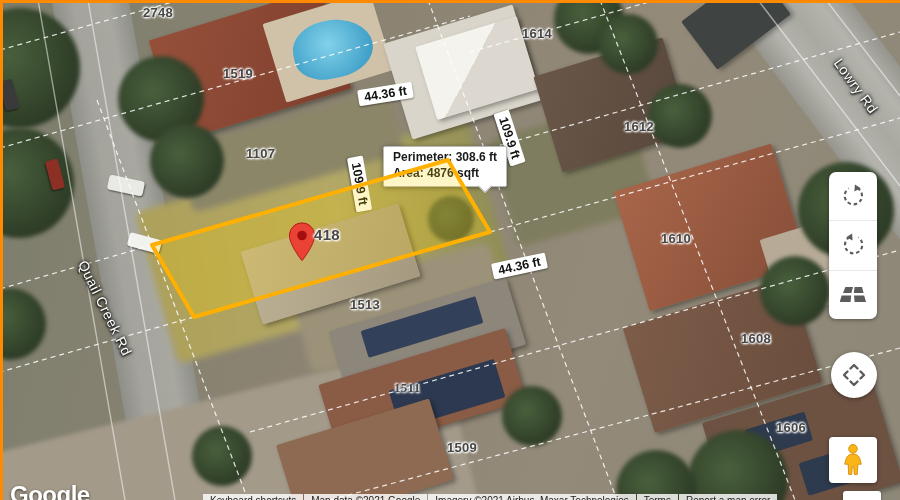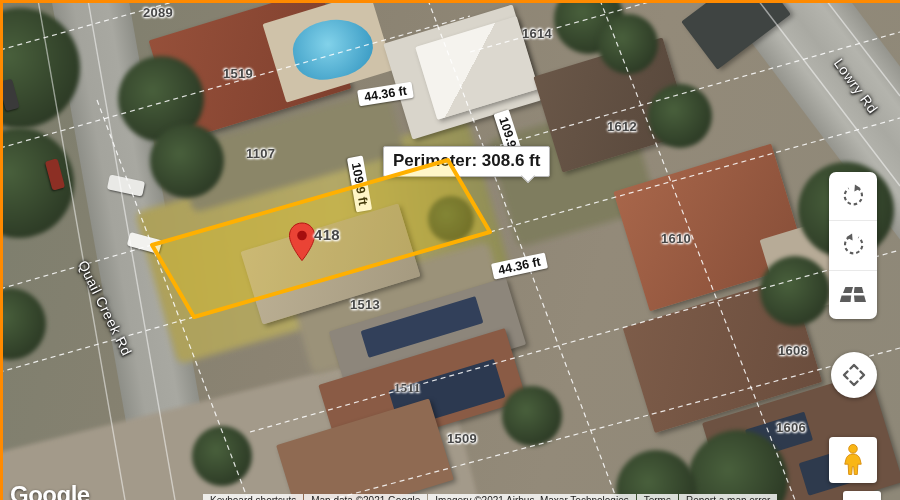--- a/index.html
+++ b/index.html
@@ -17,21 +17,21 @@
   .road{position:absolute;}
   .car{position:absolute;border-radius:3px;box-shadow:1px 1px 2px rgba(0,0,0,.5);}
 
   
   svg.layer{position:absolute;left:0;top:0;pointer-events:none;}
   .pill{position:absolute;background:#fff;border-radius:2px;padding:1px 6px;
     font-size:12.5px;font-weight:bold;color:#111;white-space:nowrap;
     box-shadow:0 1px 2px rgba(0,0,0,.45);z-index:3;}
   .tooltip{position:absolute;left:383px;top:146px;z-index:4;background:#fff;
     border:1px solid #b9b9b9;border-radius:2px;padding:3px 9px 4px 9px;
-    font-size:17px;font-weight:bold;color:#191919;line-height:1.32;
+    font-size:12px;font-weight:bold;color:#191919;line-height:1.32;
     box-shadow:0 1px 5px rgba(0,0,0,.4);white-space:nowrap;}
   .tooltip::after{content:'';position:absolute;right:16px;bottom:-5px;width:9px;height:9px;
     background:#fff;border-right:1px solid #b9b9b9;border-bottom:1px solid #b9b9b9;
     transform:rotate(45deg);}
   .addr{position:absolute;z-index:6;font-size:13px;font-weight:600;color:#474747;
     letter-spacing:.3px;white-space:nowrap;
     text-shadow:0 0 3px #fff,0 0 3px #fff,1px 1px 2px #fff,-1px -1px 2px #fff;}
   .street{position:absolute;z-index:6;color:#fff;font-size:14px;font-weight:500;
     letter-spacing:.6px;text-align:center;white-space:nowrap;
     text-shadow:0 0 3px rgba(0,0,0,.95),0 0 5px rgba(0,0,0,.8),1px 1px 2px rgba(0,0,0,.9);}
@@ -155,44 +155,45 @@
     </g>
   </svg>
 
   <div class="pill" style="left:358px;top:86px;transform:rotate(-9deg);">44.36 ft</div>
   <div class="pill" style="left:492px;top:258px;transform:rotate(-12deg);">44.36 ft</div>
   <div class="pill" style="left:332px;top:176px;transform:rotate(80deg);">109.9 ft</div>
   <div class="pill" style="left:482px;top:130px;transform:rotate(72deg);">109.9 ft</div>
 
   <div class="tooltip">
     <div>Perimeter: 308.6 ft</div>
+    <div>Area: 4876 sqft</div>
   </div>
 
   <svg class="layer" width="900" height="500" viewBox="0 0 900 500" style="z-index:5;">
     <polygon points="152,245 448,160 490,232 194,317" fill="rgba(255,213,0,0.22)" stroke="#ffb000" stroke-width="4" stroke-linejoin="round"></polygon>
   </svg>
 
   <div class="pin">
     <svg width="28" height="40" viewBox="0 0 28 40">
       <path d="M14 1 C6.8 1 1.5 6.5 1.5 13.6 c0 9.6 12.5 25 12.5 25 s12.5-15.4 12.5-25 C26.5 6.5 21.2 1 14 1 z" fill="#ea4335" stroke="#b31412" stroke-width="1"></path>
       <circle cx="14" cy="13.5" r="4.8" fill="#a50e0e"></circle>
     </svg>
   </div>
   <div class="addr" style="left:314px;top:226px;font-size:15px;">418</div>
 
-  <div class="addr" style="left:143px;top:5px;">2089</div>
+  <div class="addr" style="left:143px;top:5px;">2748</div>
   <div class="addr" style="left:203px;top:66px;padding-left:20px;">1519</div>
   <div class="addr" style="left:246px;top:146px;">1107</div>
   <div class="addr" style="left:350px;top:297px;">1513</div>
   <div class="addr" style="left:394px;top:380px;font-family:Liberation Serif, serif;">1511</div>
-  <div class="addr" style="left:424px;top:431px;padding-left:23px;">1509</div>
+  <div class="addr" style="left:424px;top:440px;padding-left:23px;">1509</div>
   <div class="addr" style="left:522px;top:26px;">1614</div>
-  <div class="addr" style="left:607px;top:119px;">1612</div>
+  <div class="addr" style="left:624px;top:119px;">1612</div>
   <div class="addr" style="left:661px;top:231px;">1610</div>
-  <div class="addr" style="left:741px;top:343px;margin-left:37px;">1608</div>
+  <div class="addr" style="left:741px;top:331px;">1608</div>
   <div class="addr" style="left:776px;top:420px;">1606</div>
 
   <div class="street" style="left:20px;top:300px;width:170px;transform:rotate(64deg);">Quail Creek Rd</div>
   <div class="street" style="left:786px;top:78px;width:140px;transform:rotate(54deg);">Lowry Rd</div>
 
   <div class="ctl-panel">
     <div class="ctl-btn">
       <svg width="25" height="25" viewBox="0 0 26 26">
         <path d="M17 4.2 A9 9 0 1 1 8 4.6" fill="none" stroke="#5c5c5c" stroke-width="2.2" stroke-dasharray="3.6 3"></path>
         <path d="M14.5 0.5 l6 3.8 -6.6 3.4 z" fill="#5c5c5c"></path>

